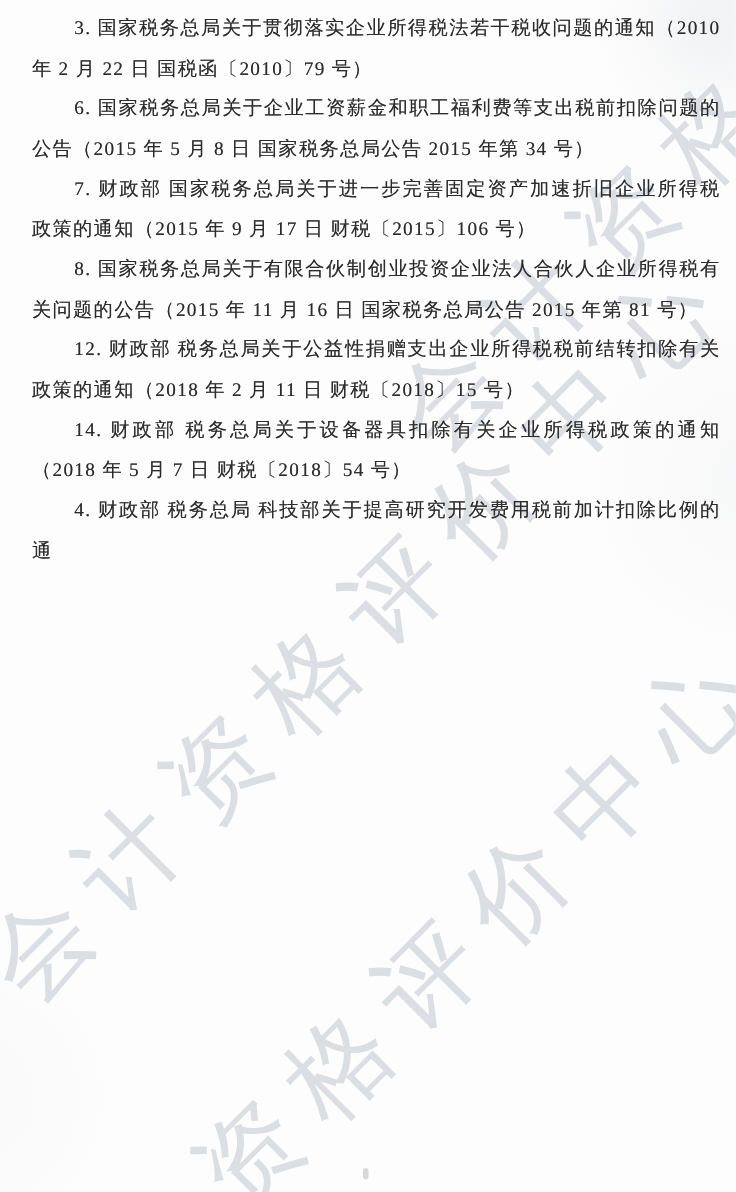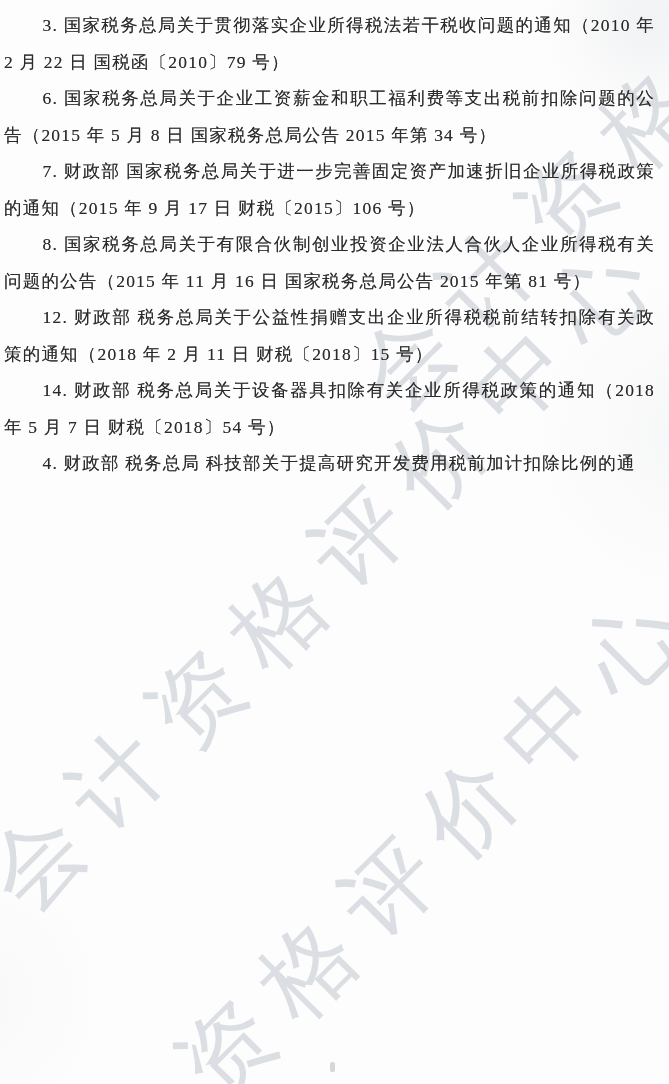--- a/index.html
+++ b/index.html
@@ -45,20 +45,21 @@
   }
   .wm1 { left: -40px;  top: 850px; }
   .wm2 { left: -10px;  top: 1200px; }
   .wm3 { left: 330px;  top: 350px; }
 
   
   .text-layer {
     position: relative;
     z-index: 2;
     padding: 7px 14px 0 4px;
+    margin-left: 25px;
   }
   .para {
     font-size: 17.5px;
     line-height: 36.5px;
     letter-spacing: 1.2px;
     color: var(--text-color);
     text-align: justify;
     text-justify: inter-character;
     text-indent: 2.2em;
     text-shadow: 0 0 0.5px rgba(40, 40, 40, 0.55);

